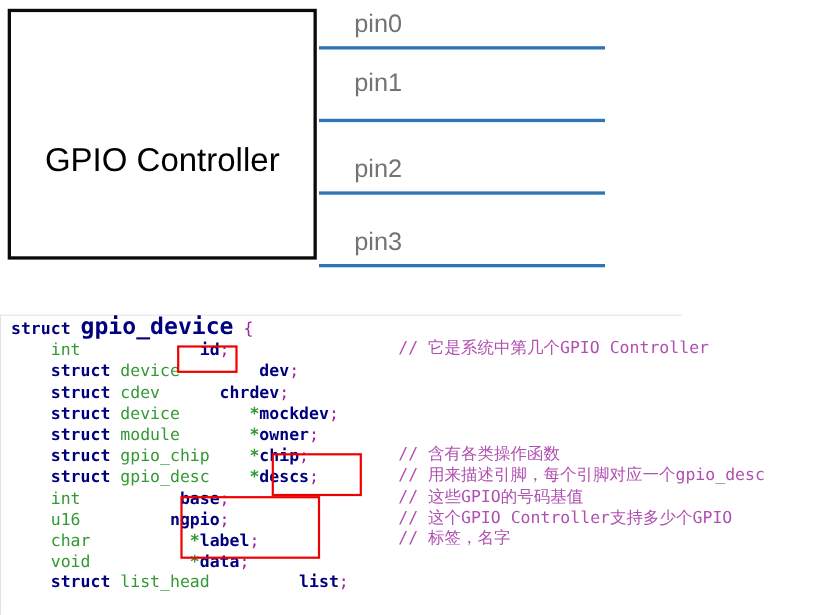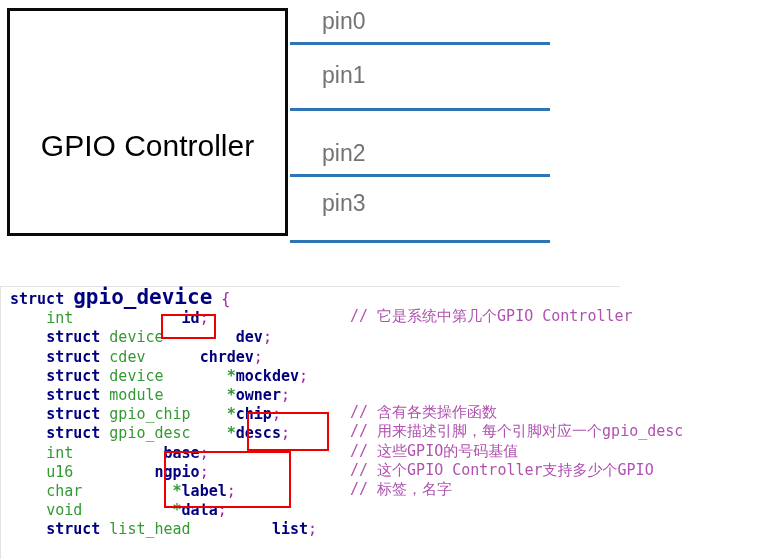--- a/index.html
+++ b/index.html
@@ -94,21 +94,21 @@
   #comments {
     position: absolute;
     left: 349px;
     top: 1px;
     font-family: "DejaVu Sans Mono", "Liberation Mono", monospace;
     font-size: 15px;
     line-height: 19.2px;
     white-space: pre;
     color: #b050b0;
   }
-  .cmt-line { height: 19.2px; }
+  .cmt-line { height: 19.2px; margin-left: 12px; }
 
   
   .redbox {
     position: absolute;
     border: 2px solid #ee0000;
     box-sizing: border-box;
     background: transparent;
     pointer-events: none;
   }
 </style>
@@ -123,21 +123,21 @@
 
   <div class="pin-label" style="top:10px">pin0</div>
   <div class="pin-line" style="top:42px"></div>
 
   <div class="pin-label" style="top:64px">pin1</div>
   <div class="pin-line" style="top:108px"></div>
 
   <div class="pin-label" style="top:142px">pin2</div>
   <div class="pin-line" style="top:174px"></div>
 
-  <div class="pin-label" style="top:192px">pin3</div>
+  <div class="pin-label" style="top:208px">pin3</div>
   <div class="pin-line" style="top:240px"></div>
 
 </div>
 
 <div id="code-block">
   <pre id="code-pre"><span class="kw">struct</span><span class="ws"> </span><span class="structname">gpio_device</span><span class="ws"> </span><span class="punc">{</span>
 <span class="ws">    </span><span class="ty">int</span><span class="ws">            </span><span class="id">id</span><span class="punc">;</span>
 <span class="ws">    </span><span class="kw">struct</span><span class="ws"> </span><span class="ty">device</span><span class="ws">        </span><span class="id">dev</span><span class="punc">;</span>
 <span class="ws">    </span><span class="kw">struct</span><span class="ws"> </span><span class="ty">cdev</span><span class="ws">      </span><span class="id">chrdev</span><span class="punc">;</span>
 <span class="ws">    </span><span class="kw">struct</span><span class="ws"> </span><span class="ty">device</span><span class="ws">       </span><span class="star">*</span><span class="id">mockdev</span><span class="punc">;</span>

